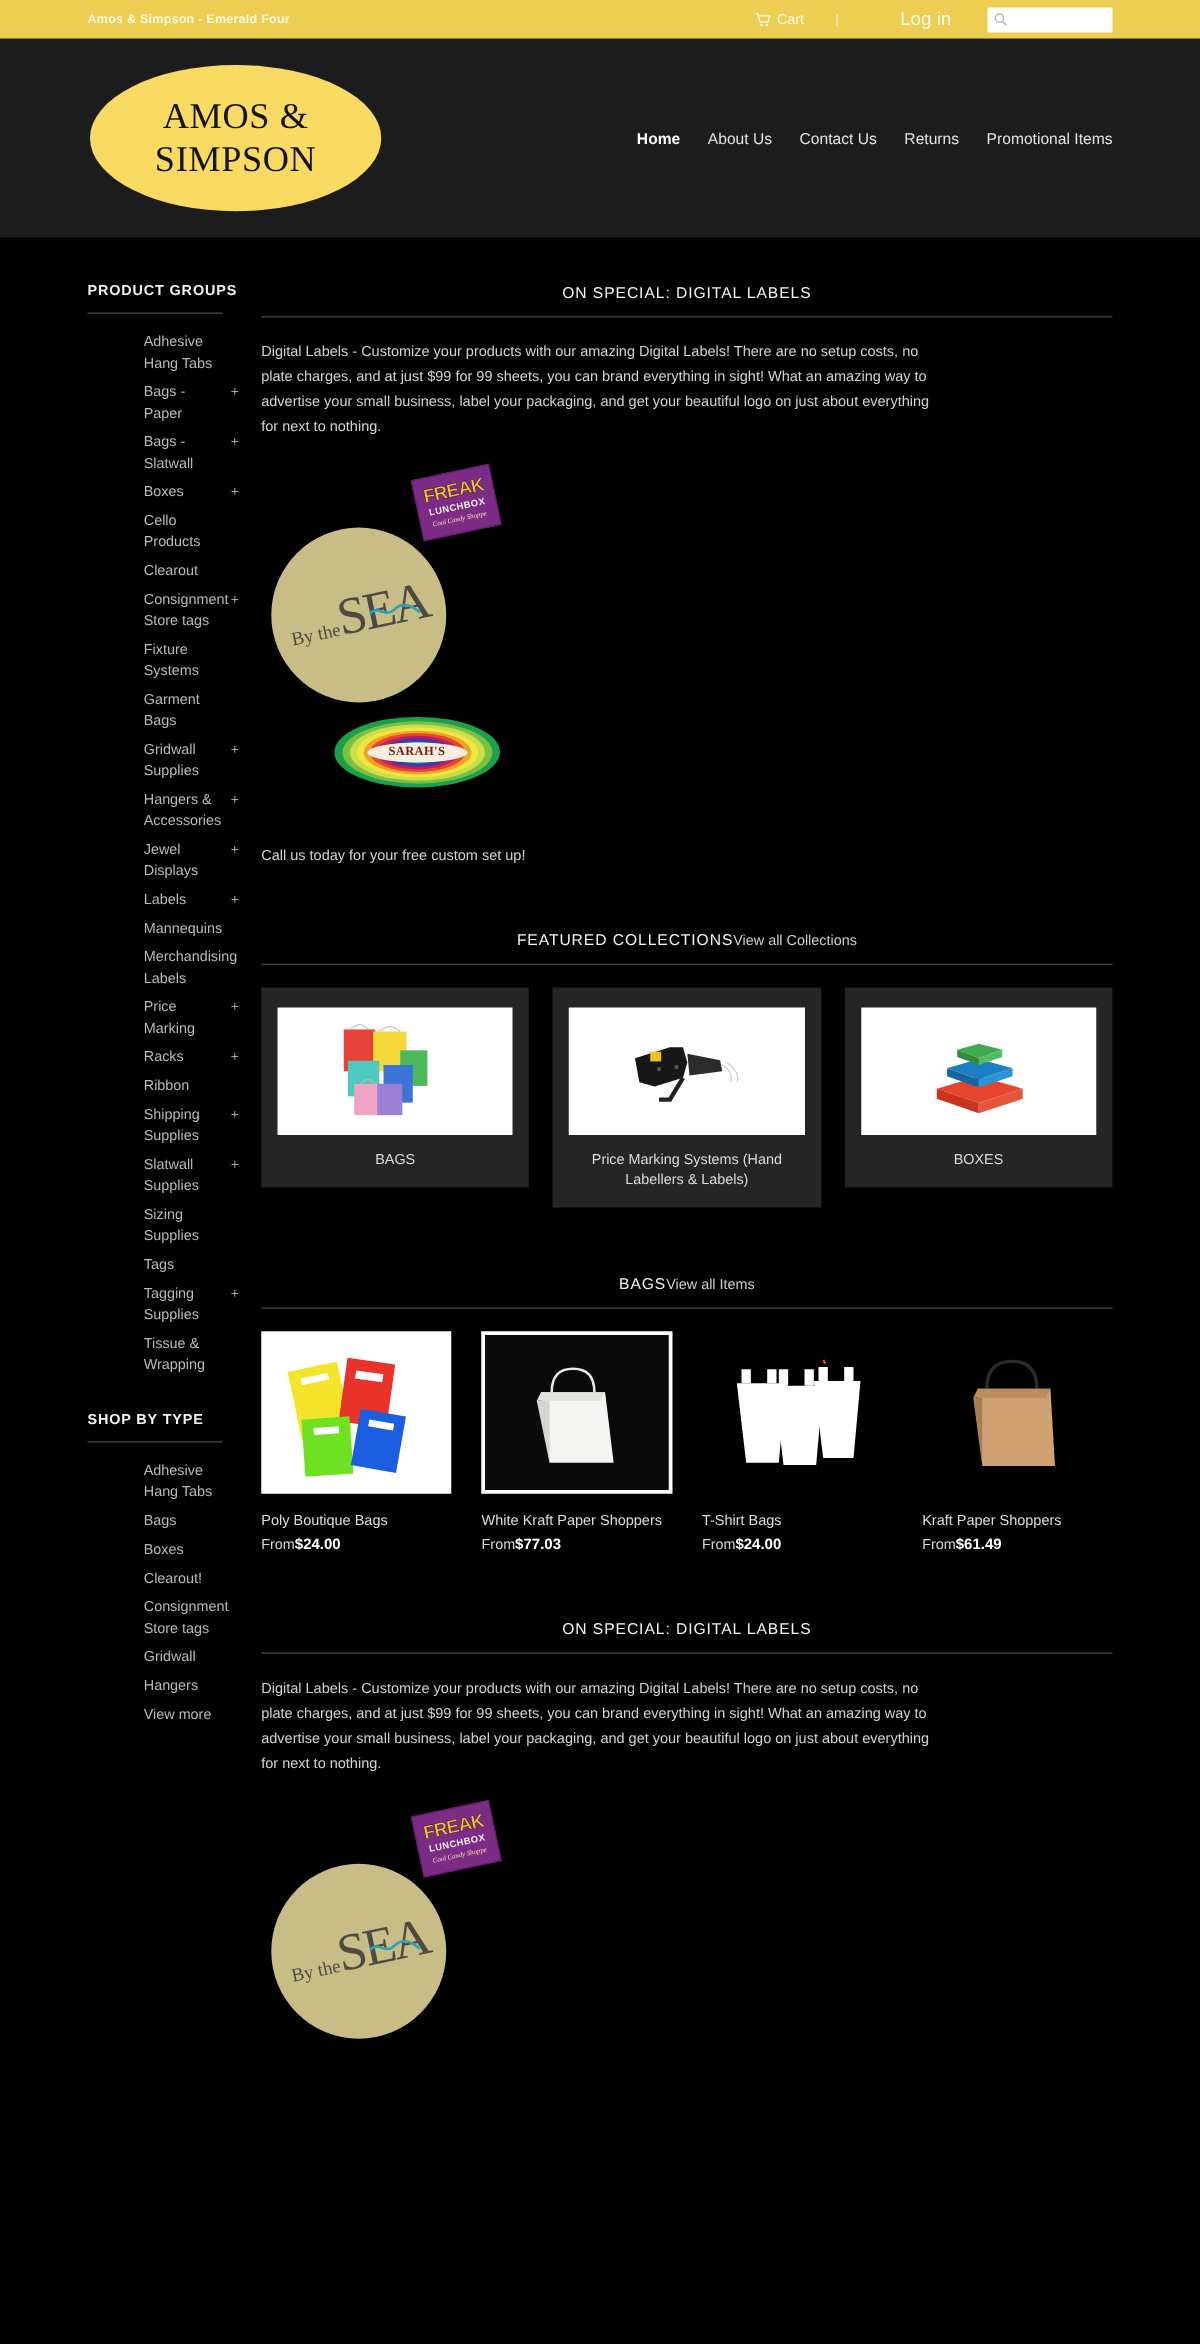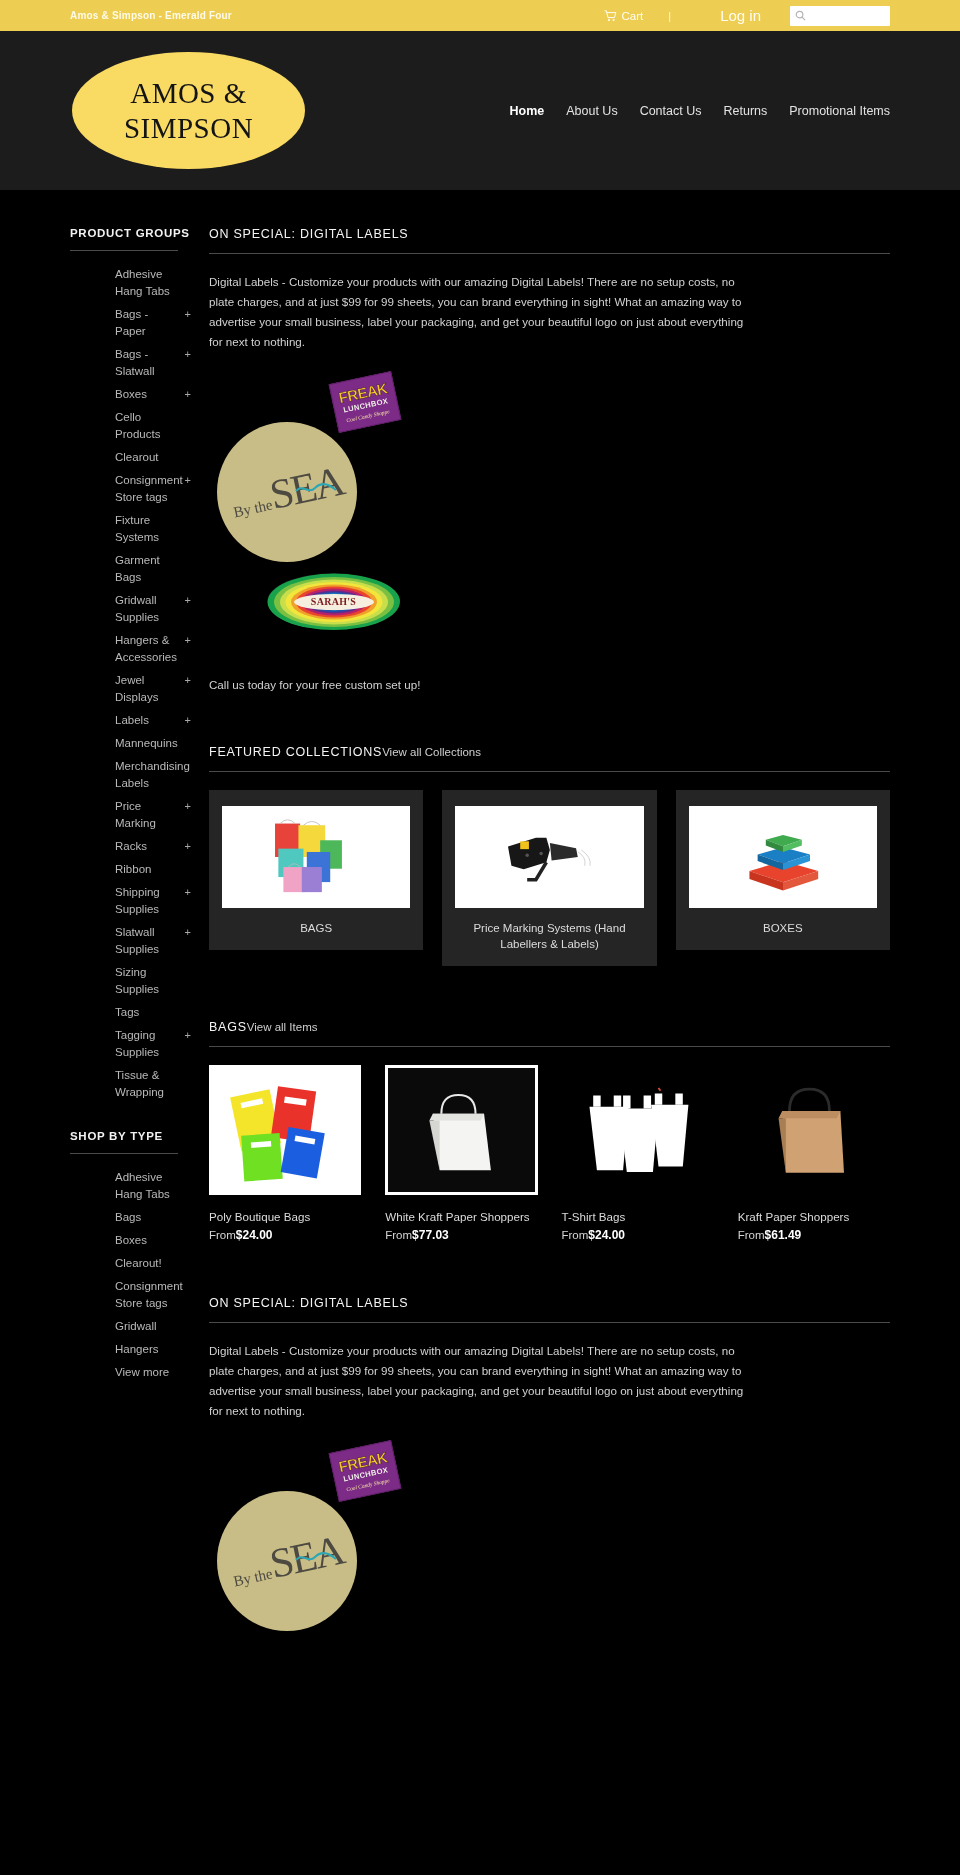--- a/index.html
+++ b/index.html
@@ -160,21 +160,21 @@
     font-size: 11px;
     color: #a8a8a8;
   }
   .side-block-2 { margin-top: 26px; }
 
   
   .main { flex: 1; padding-left: 8px; }
   .sec-head {
     display: flex;
     align-items: baseline;
-    justify-content: flex-start;
+    justify-content: center;
   }
   .sec-title {
     font-size: 12.5px;
     letter-spacing: .75px;
     color: #f4f4f4;
   }
   .sec-link {
     font-size: 11.5px;
     color: #cfcfcf;
     text-decoration: none;

